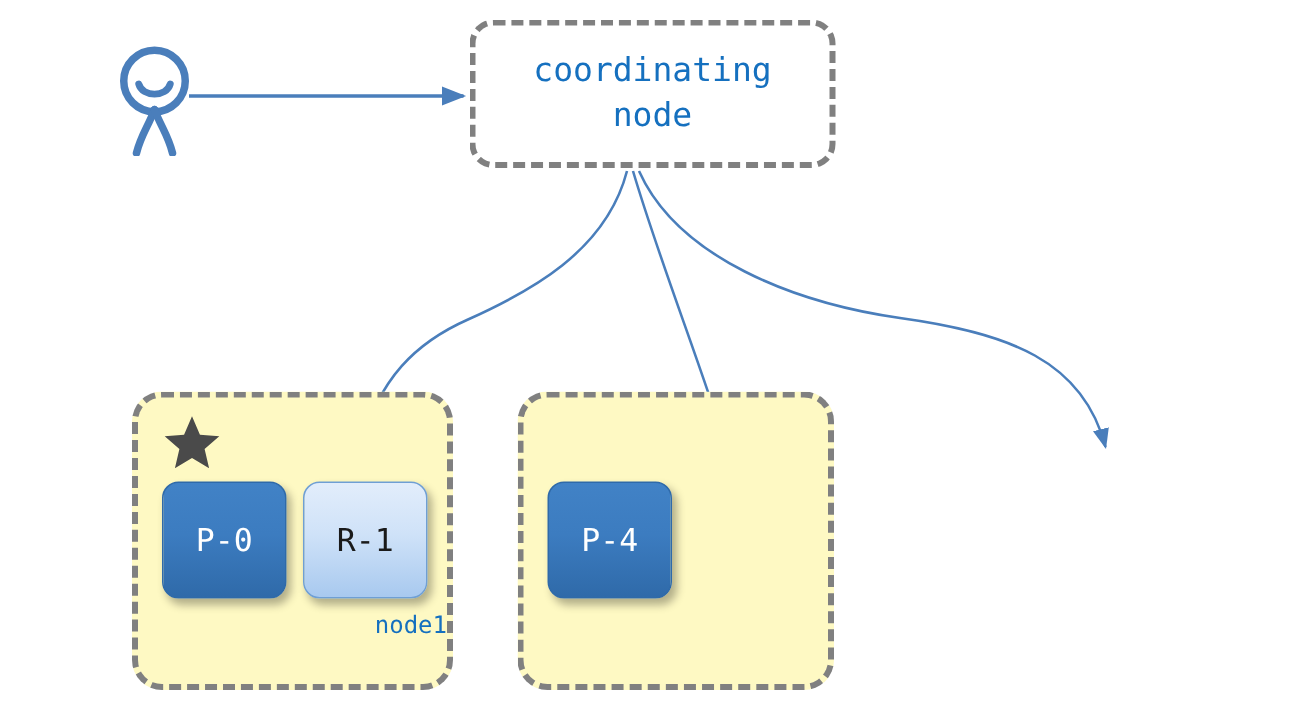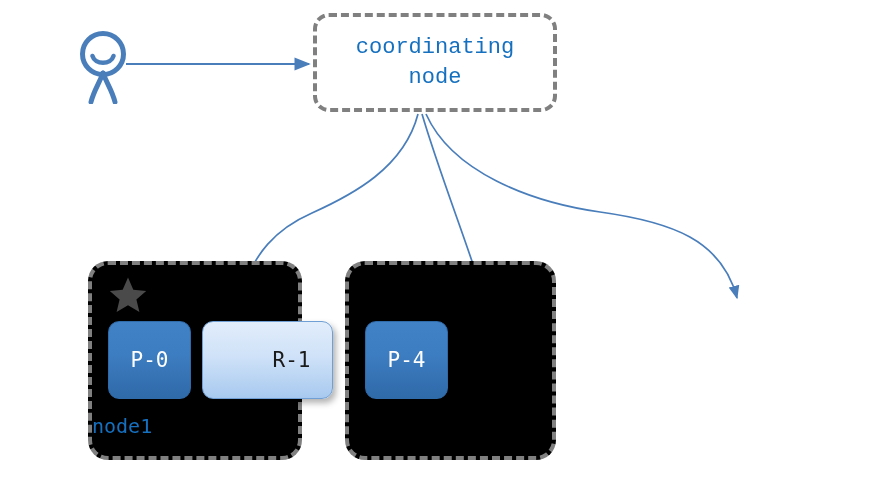--- a/index.html
+++ b/index.html
@@ -41,41 +41,40 @@
     align-items: center;
     justify-content: center;
   }
   .coord-label {
     color: #1570bf;
     font-size: 22px;
     line-height: 1.32;
     text-align: center;
     white-space: pre-line;
     letter-spacing: 0px;
-    font-family: Liberation Mono, monospace;
   }
 
   
   .node-box {
     position: absolute;
     top: 261px;
     height: 199px;
     box-sizing: border-box;
     border: 4px dashed #808080;
     border-radius: 20px;
-    background: #000000;
+    background: #fef9c3;
   }
   .node-label {
     position: absolute;
     left: 0;
     right: 0;
-    bottom: 18px;
-    text-align: left;
+    bottom: 30px;
+    text-align: right;
     color: #1570bf;
-    font-size: 20px;
+    font-size: 16px;
   }
 
   
   .star-badge {
     position: absolute;
     left: 17px;
     top: 11px;
     width: 38px;
     height: 38px;
     color: #4a4a4a;
@@ -97,21 +96,21 @@
     background: linear-gradient(to bottom, #4182c6 0%, #3c7cc0 45%, #2f6aa9 100%);
     border: 1px solid #2f6aa9;
     color: #ffffff;
   }
   .chip.replica {
     background: linear-gradient(to bottom, #e2edfb 0%, #cfe2f8 45%, #a8c9ef 100%);
     border: 1px solid #6f9fd4;
     color: #1a1a1a;
   }
   .chip.slot-left  { left: 16px;  top: 56px; }
-  .chip.slot-right { left: 110px; top: 56px; padding-left: 48px; }
+  .chip.slot-right { left: 110px; top: 56px; }
 
   
   .person {
     position: absolute;
     left: 72px;
     top: 28px;
     width: 62px;
     height: 76px;
   }
 </style>

